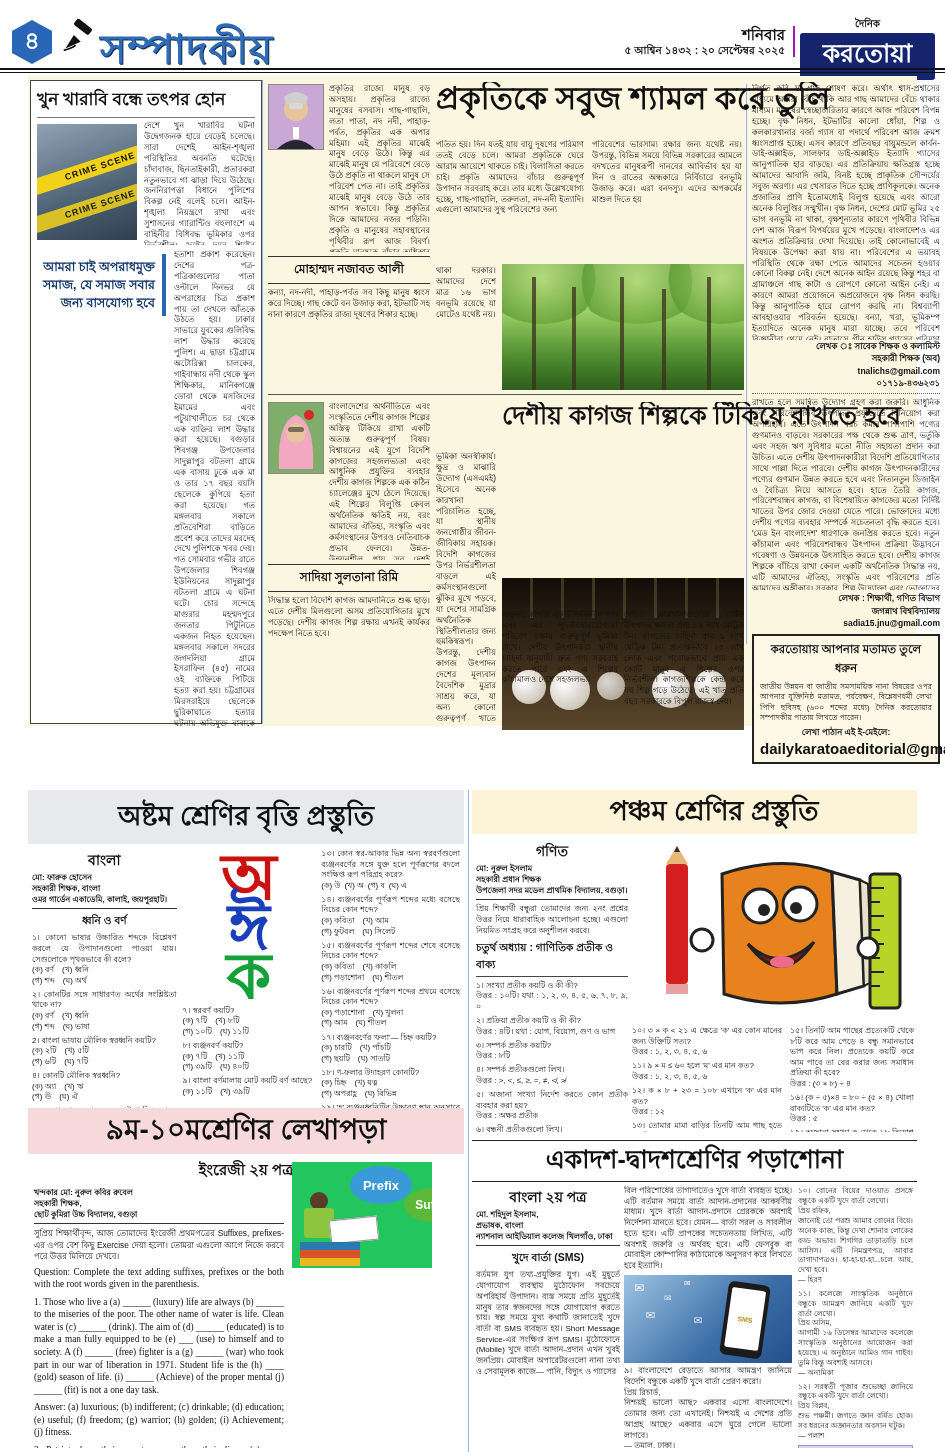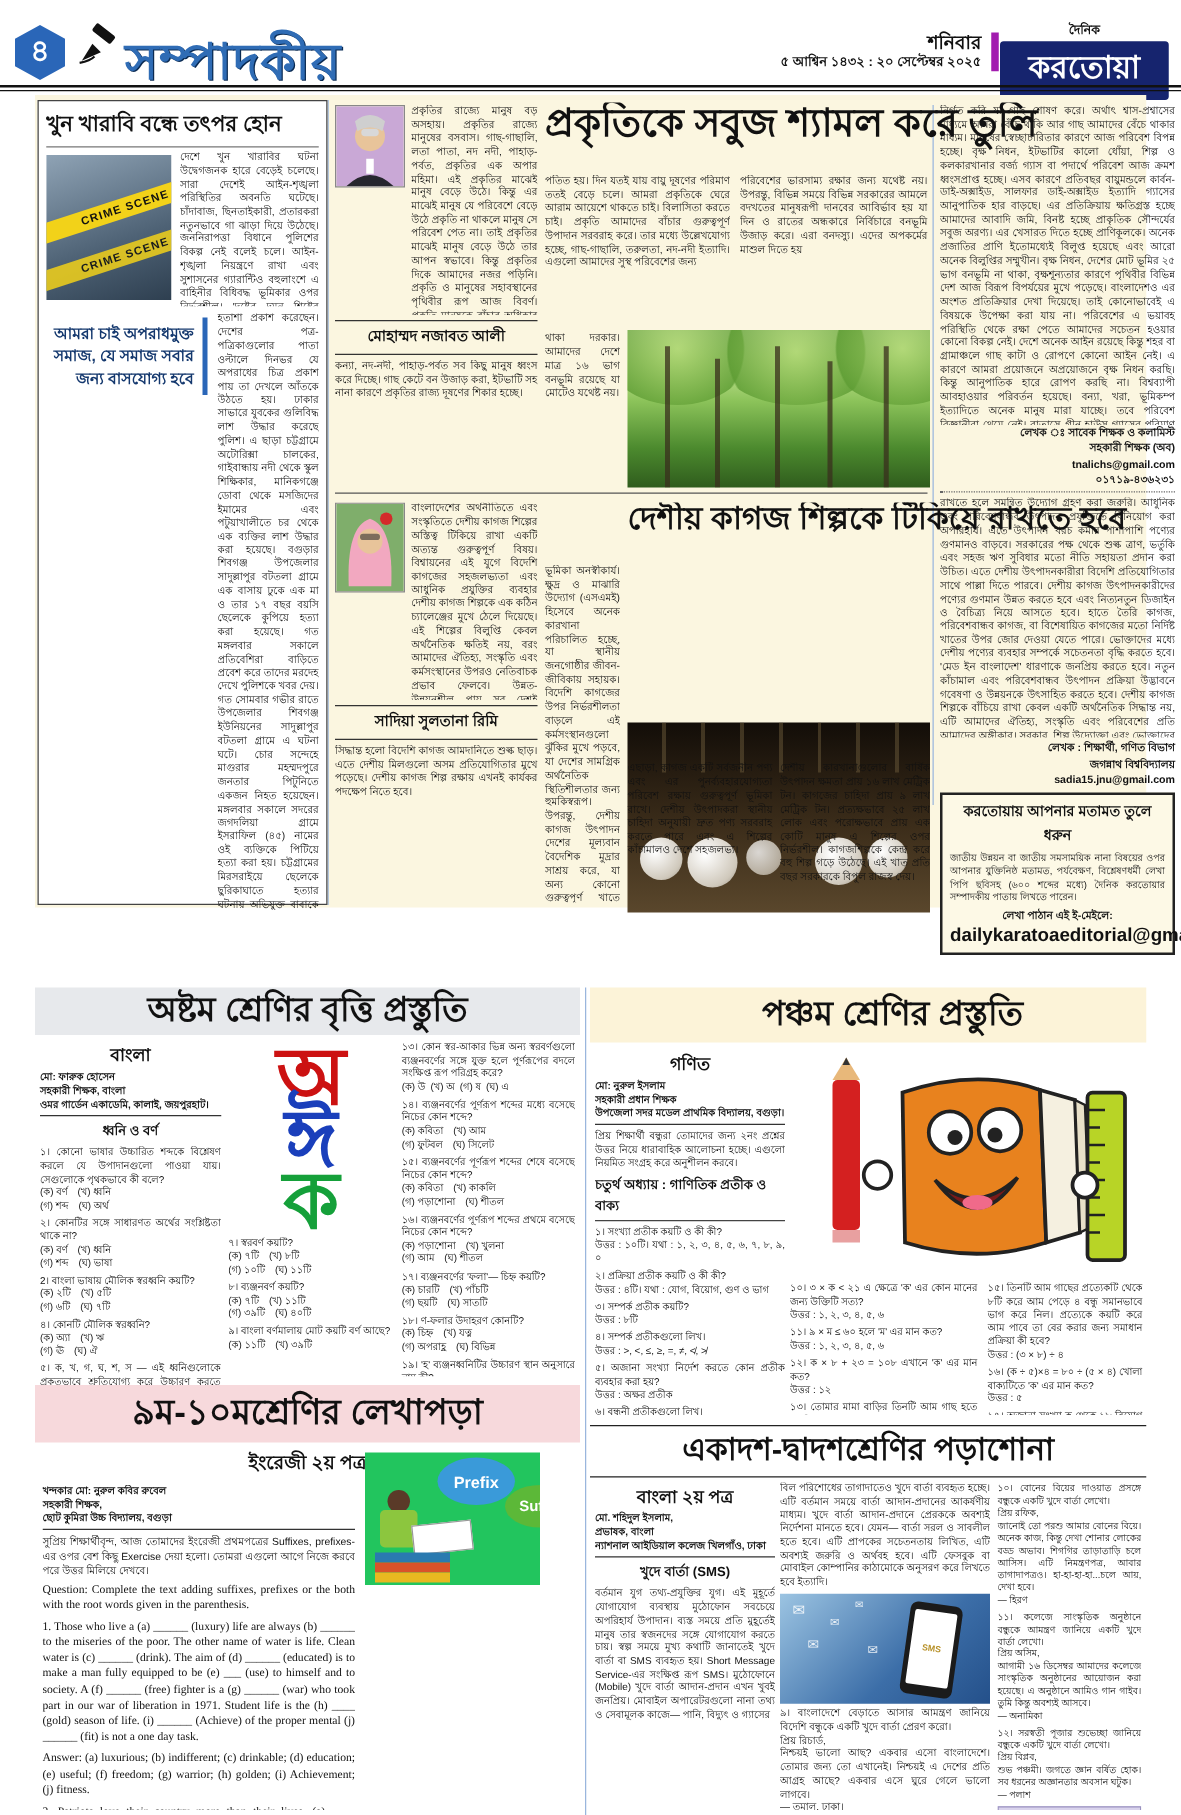--- a/index.html
+++ b/index.html
@@ -92,21 +92,21 @@
     <div class="hex">
         <span>৪</span>
       </div>
   </div>
   <svg class="abs pen" style="left:62px;top:18px;" viewBox="0 0 40 40">
     <polygon points="4,36 14,20 22,28" fill="#111"></polygon>
     <rect x="14" y="6" width="22" height="9" rx="2" transform="rotate(38 25 10)" fill="#111"></rect>
     <path d="M2 38 q10 -2 14 -6" stroke="#111" stroke-width="2" fill="none"></path>
   </svg>
   <div class="abs sec-logo" style="left:100px;top:18px;">সম্পাদকীয়</div>
-  <div class="abs dateblk" style="left:580px;top:26px;width:205px;border-right:6px solid #a21caf;padding-right:8px;">
+  <div class="abs dateblk" style="left:580px;top:26px;width:205px;border-right:2px solid #a21caf;padding-right:8px;">
     <div class="wd">শনিবার</div>
     <div class="dt">৫ আশ্বিন ১৪৩২ :  ২০ সেপ্টেম্বর ২০২৫</div>
   </div>
   <div class="abs paperbox" style="left:800px;top:16px;width:135px;">
     <div class="small">দৈনিক</div>
     <div class="big">করতোয়া</div>
   </div>
   <div class="abs dbl" style="left:0;top:68px;width:945px;"></div>
 
   <div class="abs edzone" style="left:28px;top:76px;width:889px;height:650px;"></div>
@@ -208,21 +208,21 @@
     <div class="roll" style="left:95px;bottom:30px;width:28px;height:28px;opacity:.8;"></div>
     <div class="abs" style="left:0;top:0;width:242px;height:40px;background:repeating-linear-gradient(90deg,transparent 0 28px,#6b5a3a 28px 31px);opacity:.5;"></div>
   </div>
   <div class="abs bt clip" style="left:502px;top:610px;width:116px;height:112px;">এছাড়া, কাগজ একটি সর্বজনীন পণ্য এবং এর পুনর্ব্যবহারযোগ্যতা পরিবেশ রক্ষায় গুরুত্বপূর্ণ ভূমিকা রাখে। দেশীয় উৎপাদকরা স্থানীয় চাহিদা অনুযায়ী দ্রুত পণ্য সরবরাহ করতে পারে এবং এ শিল্পের কাঁচামালও দেশে সহজলভ্য।</div>
   <div class="abs bt clip" style="left:624px;top:610px;width:120px;height:112px;">দেশীয় কারখানাগুলোর বার্ষিক উৎপাদন ক্ষমতা প্রায় ১৬ লাখ মেট্রিক টন। কাগজের চাহিদা প্রায় ৯ লাখ মেট্রিক টন। প্রত্যক্ষভাবে ২৫ লাখ লোক এবং পরোক্ষভাবে প্রায় এক কোটি মানুষ এ শিল্পের ওপর নির্ভরশীল। কাগজশিল্পকে কেন্দ্র করে বহু শিল্প গড়ে উঠেছে। এই খাত প্রতি বছর সরকারকে বিপুল রাজস্ব দেয়।</div>
 
 
   <div class="abs vsep" style="left:468px;top:790px;height:662px;"></div>
 
   <div class="abs" style="left:28px;top:790px;width:436px;height:316px;">
-    <div class="titlebar tb-gray" style="height:38px;">অষ্টম শ্রেণির বৃত্তি প্রস্তুতি</div>
+    <div class="titlebar tb-gray" style="height:54px;">অষ্টম শ্রেণির বৃত্তি প্রস্তুতি</div>
     <div style="display:flex;gap:6px;padding:5px 4px 0;">
       <div style="width:146px;">
         <div class="subj" style="text-align:center;">বাংলা</div>
         <div class="teacher pre">মো: ফারুক হোসেন
 সহকারী শিক্ষক, বাংলা
 ওমর গার্ডেন একাডেমি, কালাই, জয়পুরহাট।</div>
         <div class="topic">ধ্বনি ও বর্ণ</div>
         <div class="clip" style="height:208px;">
           <div class="q pre">১। কোনো ভাষার উচ্চারিত শব্দকে বিশ্লেষণ করলে যে উপাদানগুলো পাওয়া যায়। সেগুলোকে পৃথকভাবে কী বলে?
 (ক) বর্ণ (খ) ধ্বনি

